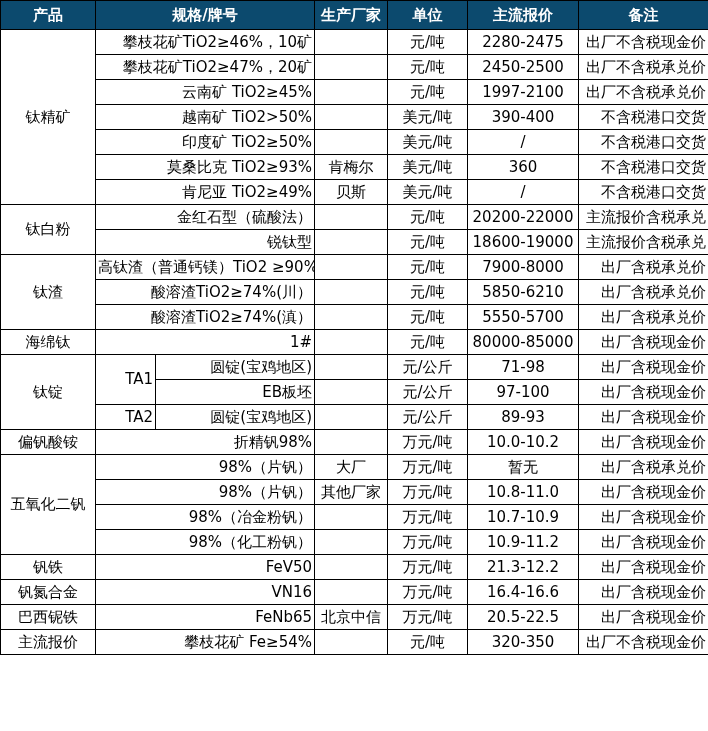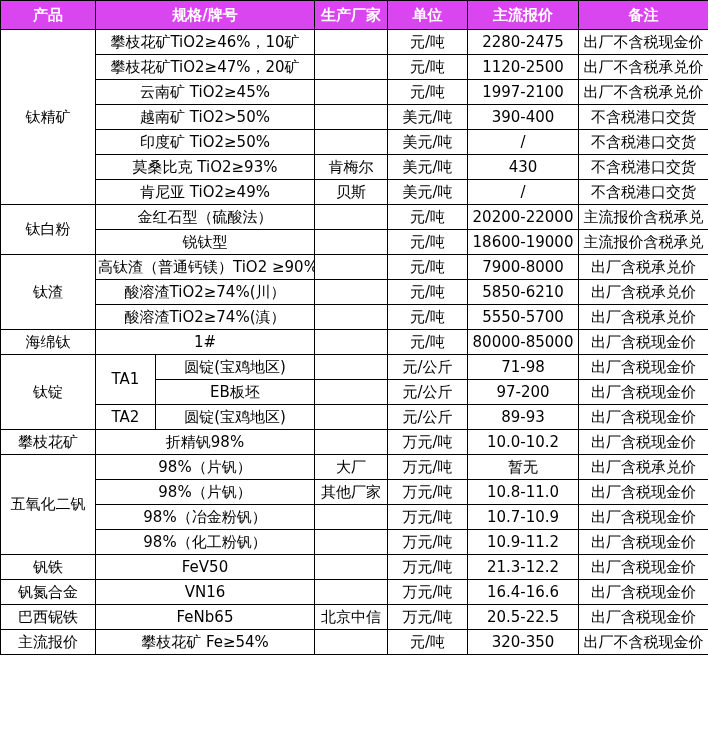--- a/index.html
+++ b/index.html
@@ -27,32 +27,32 @@
   .price-table col.c-note    { width: 130px; }
   .price-table th, .price-table td {
     border: 1px solid #000000;
     overflow: hidden;
     white-space: nowrap;
     padding: 0 2px;
     font-size: 15px;
     line-height: 1.1;
   }
   .price-table th {
-    background: #d946ef;
+    background: #0c4a6e;
     color: #ffffff;
     font-weight: bold;
     height: 28px;
     text-align: center;
   }
   .price-table td {
     height: 24px;
     vertical-align: middle;
   }
   .c { text-align: center; }
-  .s { text-align: center; padding-left: 4px; }
+  .s { text-align: right; padding-left: 4px; }
   .grade { font-size: 15px; }
 </style>
 </head>
 <body>
 
 <table class="price-table">
   <colgroup>
     <col class="c-product">
       <col class="c-grade">
       <col class="c-spec">
@@ -77,21 +77,21 @@
       <td class="s" colspan="2">攀枝花矿TiO2≥46%，10矿</td>
       <td class="c"></td>
       <td class="c">元/吨</td>
       <td class="c">2280-2475</td>
       <td class="s">出厂不含税现金价</td>
     </tr>
     <tr>
       <td class="s" colspan="2">攀枝花矿TiO2≥47%，20矿</td>
       <td class="c"></td>
       <td class="c">元/吨</td>
-      <td class="c">1120-2500</td>
+      <td class="c">2450-2500</td>
       <td class="s">出厂不含税承兑价</td>
     </tr>
     <tr>
       <td class="s" colspan="2">云南矿 TiO2≥45%</td>
       <td class="c"></td>
       <td class="c">元/吨</td>
       <td class="c">1997-2100</td>
       <td class="s">出厂不含税承兑价</td>
     </tr>
     <tr>
@@ -105,21 +105,21 @@
       <td class="s" colspan="2">印度矿 TiO2≥50%</td>
       <td class="c"></td>
       <td class="c">美元/吨</td>
       <td class="c">/</td>
       <td class="s">不含税港口交货</td>
     </tr>
     <tr>
       <td class="s" colspan="2">莫桑比克 TiO2≥93%</td>
       <td class="c">肯梅尔</td>
       <td class="c">美元/吨</td>
-      <td class="c">430</td>
+      <td class="c">360</td>
       <td class="s">不含税港口交货</td>
     </tr>
     <tr>
       <td class="s" colspan="2">肯尼亚 TiO2≥49%</td>
       <td class="c">贝斯</td>
       <td class="c">美元/吨</td>
       <td class="c">/</td>
       <td class="s">不含税港口交货</td>
     </tr>
     <tr>
@@ -173,33 +173,33 @@
       <td class="s">圆锭(宝鸡地区)</td>
       <td class="c"></td>
       <td class="c">元/公斤</td>
       <td class="c">71-98</td>
       <td class="s">出厂含税现金价</td>
     </tr>
     <tr>
       <td class="s">EB板坯</td>
       <td class="c"></td>
       <td class="c">元/公斤</td>
-      <td class="c">97-200</td>
+      <td class="c">97-100</td>
       <td class="s">出厂含税现金价</td>
     </tr>
     <tr>
       <td class="s grade">TA2</td>
       <td class="s">圆锭(宝鸡地区)</td>
       <td class="c"></td>
       <td class="c">元/公斤</td>
       <td class="c">89-93</td>
       <td class="s">出厂含税现金价</td>
     </tr>
     <tr>
-      <td class="c">攀枝花矿</td>
+      <td class="c">偏钒酸铵</td>
       <td class="s" colspan="2">折精钒98%</td>
       <td class="c"></td>
       <td class="c">万元/吨</td>
       <td class="c">10.0-10.2</td>
       <td class="s">出厂含税现金价</td>
     </tr>
     <tr>
       <td class="c" rowspan="4">五氧化二钒</td>
       <td class="s" colspan="2">98%（片钒）</td>
       <td class="c">大厂</td>

